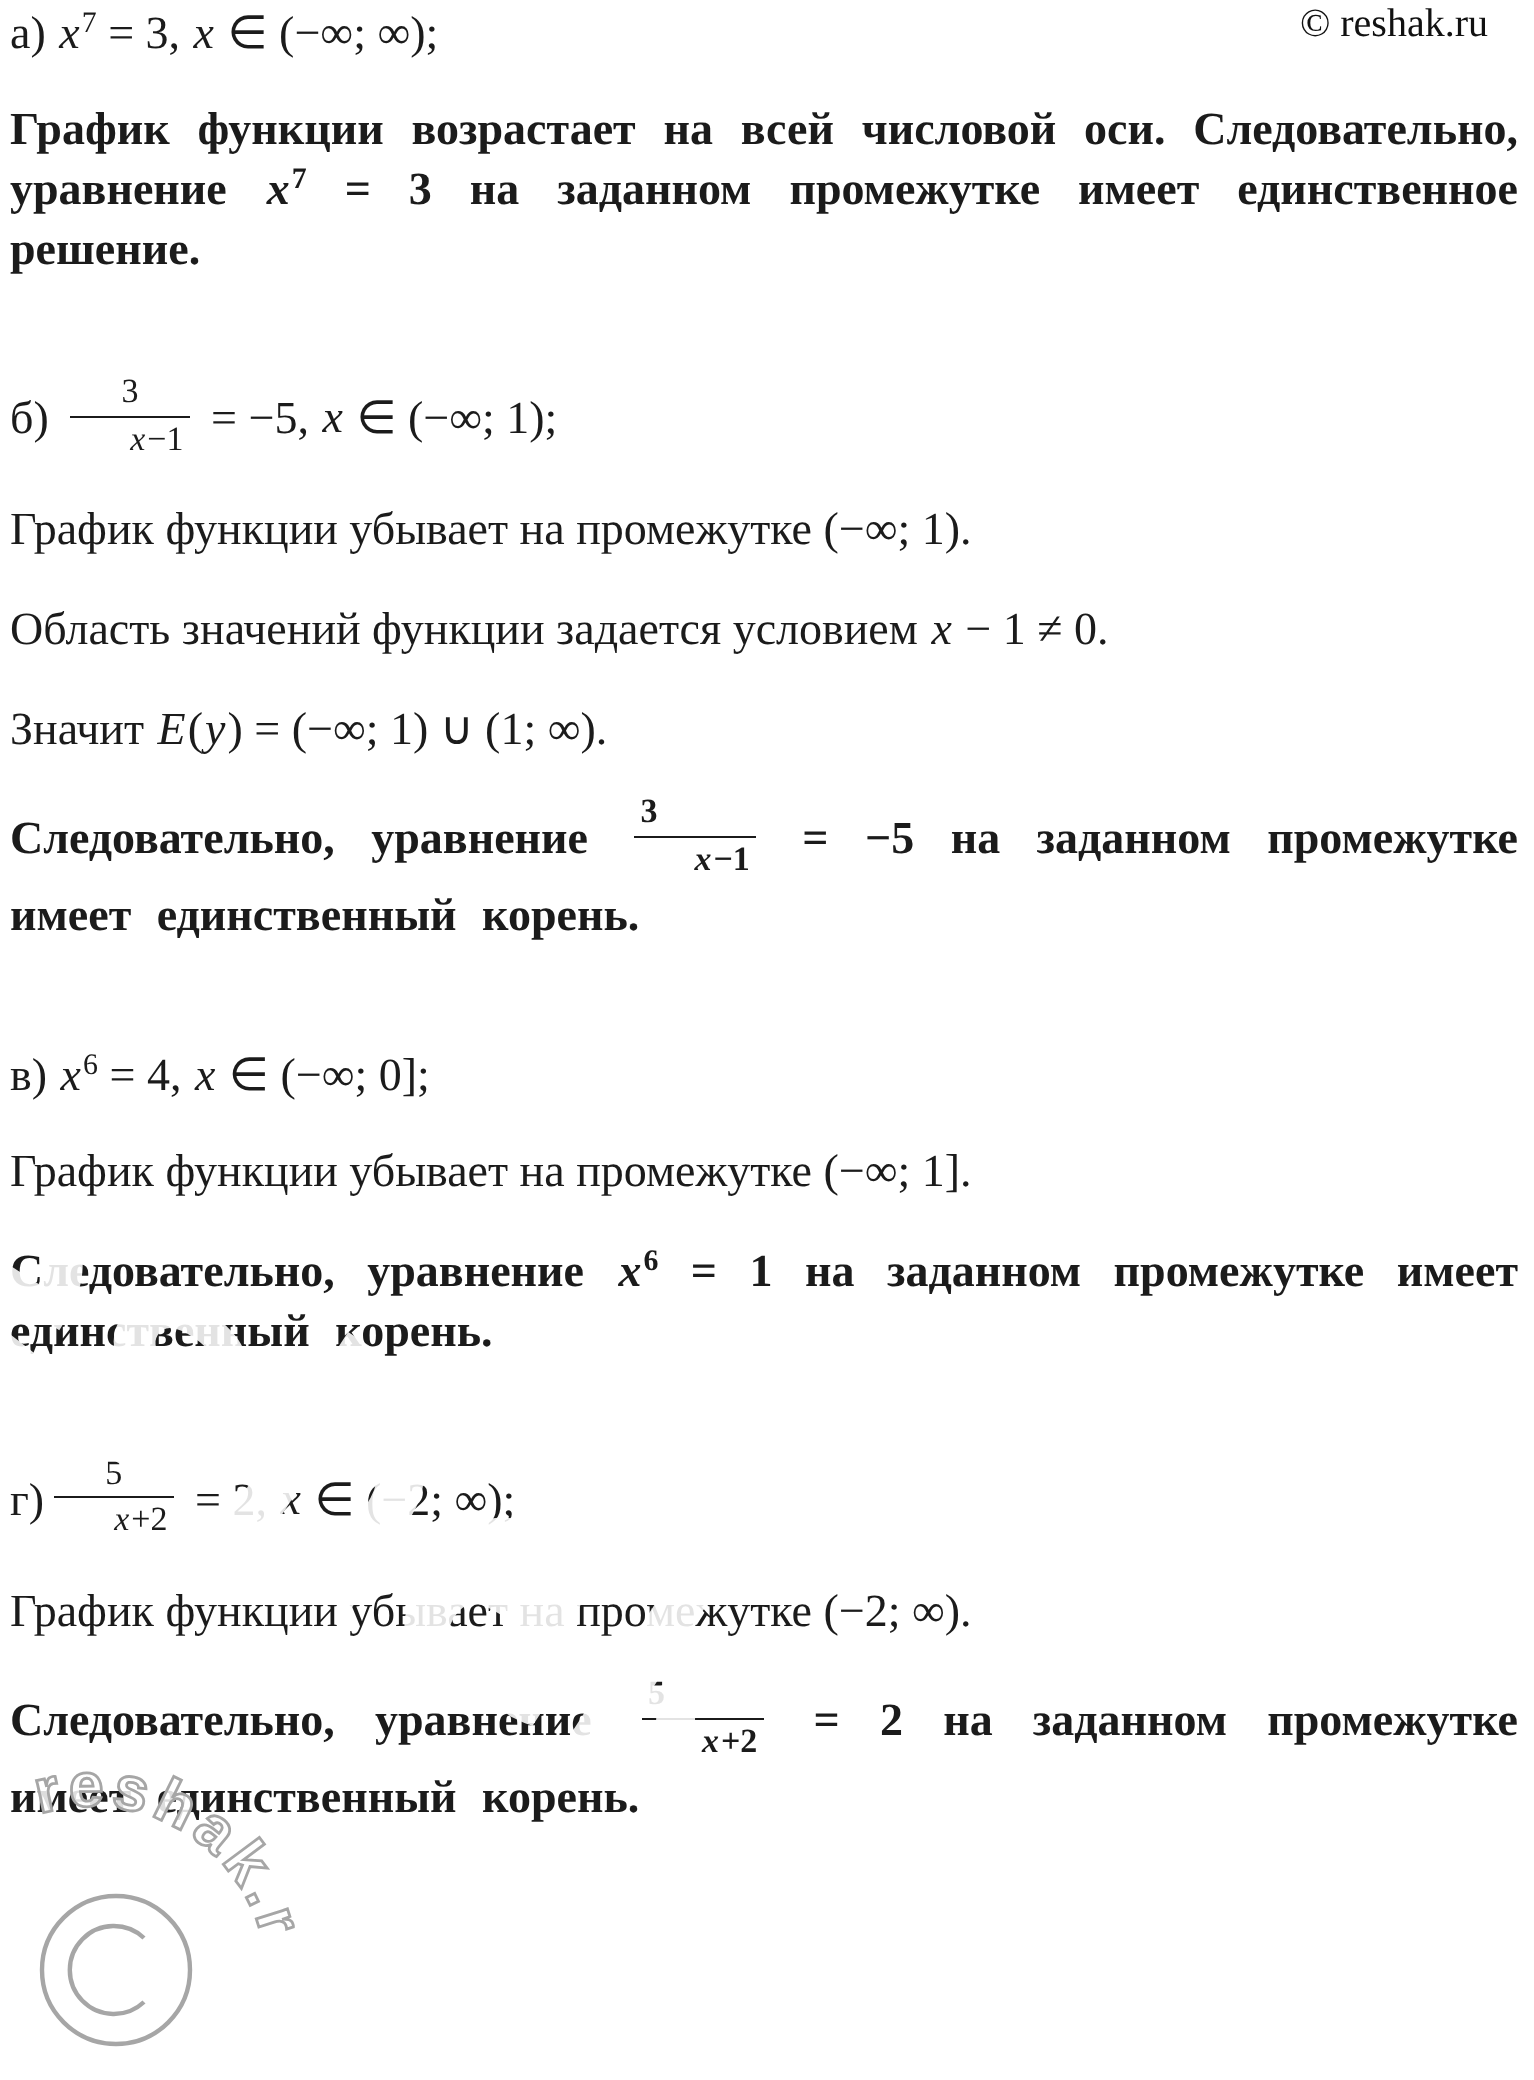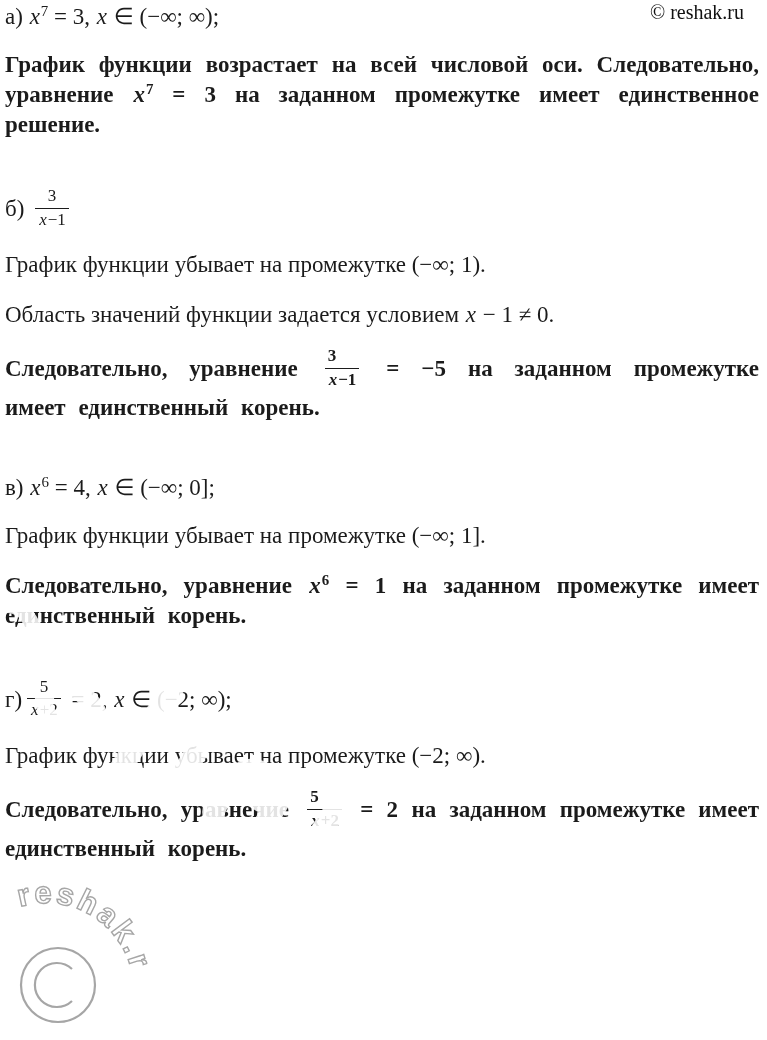--- a/index.html
+++ b/index.html
@@ -25,21 +25,21 @@
   .just{text-align:justify;text-align-last:left;font-weight:bold;}
   .wide{word-spacing:7px;}
   .math em{font-style:italic;padding:0 1px;}
   sup{font-size:0.65em;line-height:0;vertical-align:baseline;position:relative;top:-0.55em;}
   .frac{
     display:inline-block;vertical-align:middle;
     text-align:center;margin:0 5px;position:relative;top:-3px;
     line-height:1;word-spacing:normal;
   }
   .fnum{display:block;font-size:17px;line-height:1.1;padding:0 3px 2px;border-bottom:1.5px solid #1b1b1b;}
-  .fden{display:block;font-size:17px;line-height:1.1;padding:2px 3px 0;}
+  .fden{display:block;font-size:17px;line-height:1.1;padding:2px 3px 0;margin-left:26px;}
   
   .wm-mid{
     position:absolute;left:-40px;top:490px;
     font-family:"Liberation Sans",sans-serif;
     font-size:160px;font-weight:700;letter-spacing:8px;
     color:rgba(255,255,255,0.88);
     transform:rotate(33deg);transform-origin:left top;
     pointer-events:none;white-space:nowrap;
   }
   .wm-stamp{position:absolute;left:0;top:855px;pointer-events:none;}
@@ -50,23 +50,24 @@
 <div class="page">
 
   <div class="copyright">© reshak.ru</div>
 
   <section>
     <div class="heading math">а) <span><em>x</em><sup>7</sup> = 3, <em>x</em> ∈ (−∞; ∞);</span></div>
     <p class="para just wide math">График функции возрастает на всей числовой оси. Следовательно, уравнение <span><em>x</em><sup>7</sup> = 3</span> на заданном промежутке имеет единственное решение.</p>
   </section>
 
   <section>
-    <div class="heading math">б) <span class="frac"><span class="fnum">3</span><span class="fden"><em>x</em>−1</span></span></div>
+    <div class="heading math">б) <span class="frac"><span class="fnum">3</span><span class="fden"><em>x</em>−1</span></span><span> = −5, <em>x</em> ∈ (−∞; 1);</span></div>
     <p class="para math">График функции убывает на промежутке (−∞; 1).</p>
     <p class="para math">Область значений функции задается условием <span><em>x</em> − 1 ≠ 0.</span></p>
+    <p class="para math">Значит <span><em>E</em>(<em>y</em>) = (−∞; 1) ∪ (1; ∞).</span></p>
     <p class="para just wide math">Следовательно, уравнение <span class="frac"><span class="fnum">3</span><span class="fden"><em>x</em>−1</span></span><span> = −5</span> на заданном промежутке имеет единственный корень.</p>
   </section>
 
   <section>
     <div class="heading math">в) <span><em>x</em><sup>6</sup> = 4, <em>x</em> ∈ (−∞; 0];</span></div>
     <p class="para math">График функции убывает на промежутке (−∞; 1].</p>
     <p class="para just wide math">Следовательно, уравнение <span><em>x</em><sup>6</sup> = 1</span> на заданном промежутке имеет единственный корень.</p>
   </section>
 
   <section>

